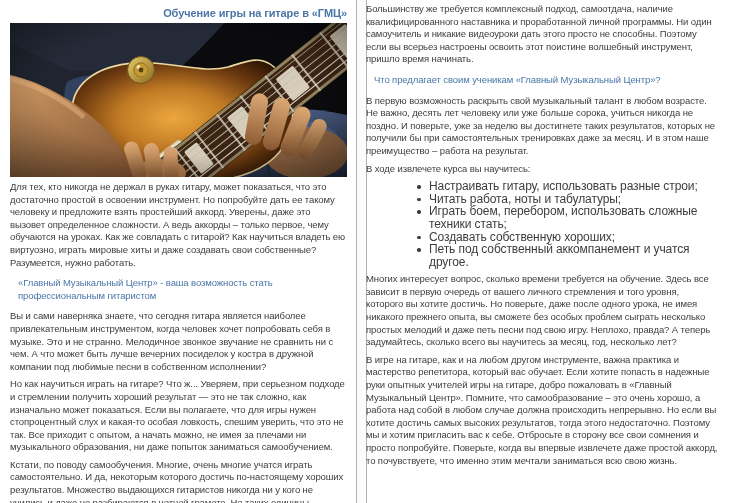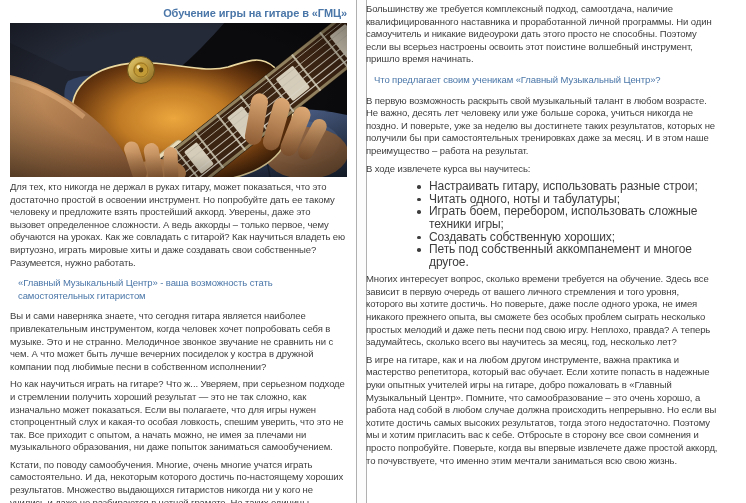--- a/index.html
+++ b/index.html
@@ -134,37 +134,37 @@
       <ellipse cx="150" cy="150" rx="26" ry="14" fill="#b5804f"></ellipse>
       <rect x="118" y="118" width="15" height="40" rx="7.5" transform="rotate(-18 125 138)" fill="url(#skin2)"></rect>
       <rect x="136" y="120" width="15" height="40" rx="7.5" transform="rotate(-10 143 140)" fill="url(#skin2)"></rect>
       <rect x="154" y="124" width="14" height="36" rx="7" transform="rotate(-2 161 142)" fill="url(#skin2)"></rect>
 
       <rect width="337" height="154" fill="url(#vig)"></rect>
     </svg>
   </div>
 
   <p>Для тех, кто никогда не держал в руках гитару, может показаться, что это достаточно простой в освоении инструмент. Но попробуйте дать ее такому человеку и предложите взять простейший аккорд. Уверены, даже это вызовет определенное сложности. А ведь аккорды – только первое, чему обучаются на уроках. Как же совладать с гитарой? Как научиться владеть ею виртуозно, играть мировые хиты и даже создавать свои собственные? Разумеется, нужно работать.</p>
-  <h2 class="subhead">«Главный Музыкальный Центр» - ваша возможность стать самостоятельных гитаристом</h2>
+  <h2 class="subhead">«Главный Музыкальный Центр» - ваша возможность стать профессиональным гитаристом</h2>
   <p>Вы и сами наверняка знаете, что сегодня гитара является наиболее привлекательным инструментом, когда человек хочет попробовать себя в музыке. Это и не странно. Мелодичное звонкое звучание не сравнить ни с чем. А что может быть лучше вечерних посиделок у костра в дружной компании под любимые песни в собственном исполнении?</p>
   <p>Но как научиться играть на гитаре? Что ж... Уверяем, при серьезном подходе и стремлении получить хороший результат — это не так сложно, как изначально может показаться. Если вы полагаете, что для игры нужен стопроцентный слух и какая-то особая ловкость, спешим уверить, что это не так. Все приходит с опытом, а начать можно, не имея за плечами ни музыкального образования, ни даже попыток заниматься самообучением.</p>
   <p>Кстати, по поводу самообучения. Многие, очень многие учатся играть самостоятельно. И да, некоторым которого достичь по-настоящему хороших результатов. Множество выдающихся гитаристов никогда ни у кого не учились и даже не разбираются в нотной грамоте. Но таких единицы.</p>
 </div>
 
 <div class="gutter"></div>
 
 <div class="page page-right">
   <p>Большинству же требуется комплексный подход, самоотдача, наличие квалифицированного наставника и проработанной личной программы. Ни один самоучитель и никакие видеоуроки дать этого просто не способны. Поэтому если вы всерьез настроены освоить этот поистине волшебный инструмент, пришло время начинать.</p>
   <h2 class="subhead">Что предлагает своим ученикам «Главный Музыкальный Центр»?</h2>
   <p>В первую возможность раскрыть свой музыкальный талант в любом возрасте. Не важно, десять лет человеку или уже больше сорока, учиться никогда не поздно. И поверьте, уже за неделю вы достигнете таких результатов, которых не получили бы при самостоятельных тренировках даже за месяц. И в этом наше преимущество – работа на результат.</p>
   <p>В ходе извлечете курса вы научитесь:</p>
 
   <ul class="skills">
     <li><span class="bullet"></span><span>Настраивать гитару, использовать разные строи;</span></li>
-    <li><span class="bullet"></span><span>Читать одного, ноты и табулатуры;</span></li>
-    <li><span class="bullet"></span><span>Играть боем, перебором, использовать сложные техники игры;</span></li>
+    <li><span class="bullet"></span><span>Читать работа, ноты и табулатуры;</span></li>
+    <li><span class="bullet"></span><span>Играть боем, перебором, использовать сложные техники стать;</span></li>
     <li><span class="bullet"></span><span>Создавать собственную хороших;</span></li>
-    <li><span class="bullet"></span><span>Петь под собственный аккомпанемент и многое другое.</span></li>
+    <li><span class="bullet"></span><span>Петь под собственный аккомпанемент и учатся другое.</span></li>
   </ul>
 
   <p>Многих интересует вопрос, сколько времени требуется на обучение. Здесь все зависит в первую очередь от вашего личного стремления и того уровня, которого вы хотите достичь. Но поверьте, даже после одного урока, не имея никакого прежнего опыта, вы сможете без особых проблем сыграть несколько простых мелодий и даже петь песни под свою игру. Неплохо, правда? А теперь задумайтесь, сколько всего вы научитесь за месяц, год, несколько лет?</p>
   <p>В игре на гитаре, как и на любом другом инструменте, важна практика и мастерство репетитора, который вас обучает. Если хотите попасть в надежные руки опытных учителей игры на гитаре, добро пожаловать в «Главный Музыкальный Центр». Помните, что самообразование – это очень хорошо, а работа над собой в любом случае должна происходить непрерывно. Но если вы хотите достичь самых высоких результатов, тогда этого недостаточно. Поэтому мы и хотим пригласить вас к себе. Отбросьте в сторону все свои сомнения и просто попробуйте. Поверьте, когда вы впервые извлечете даже простой аккорд, то почувствуете, что именно этим мечтали заниматься всю свою жизнь.</p>
 </div>
 
 </body></html>

